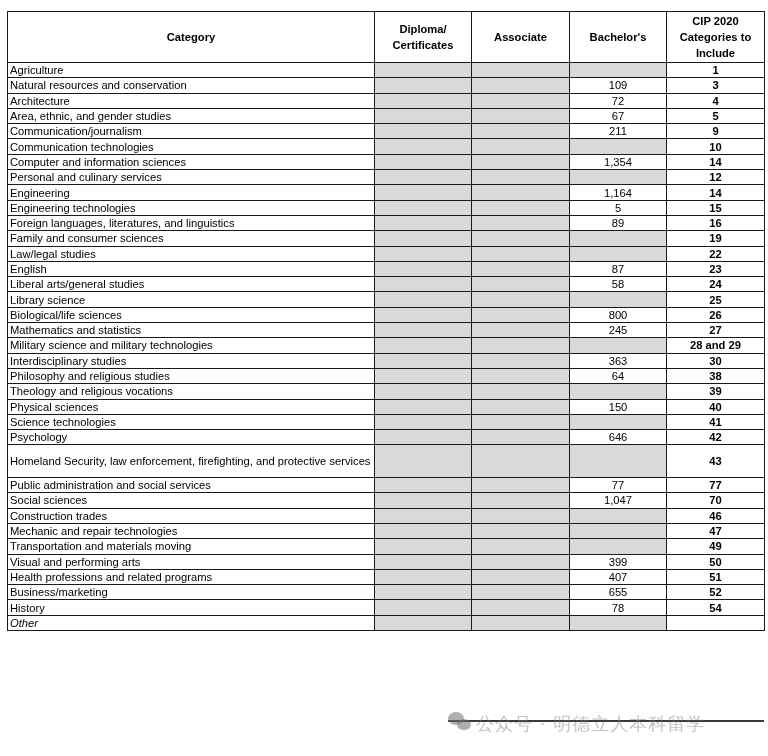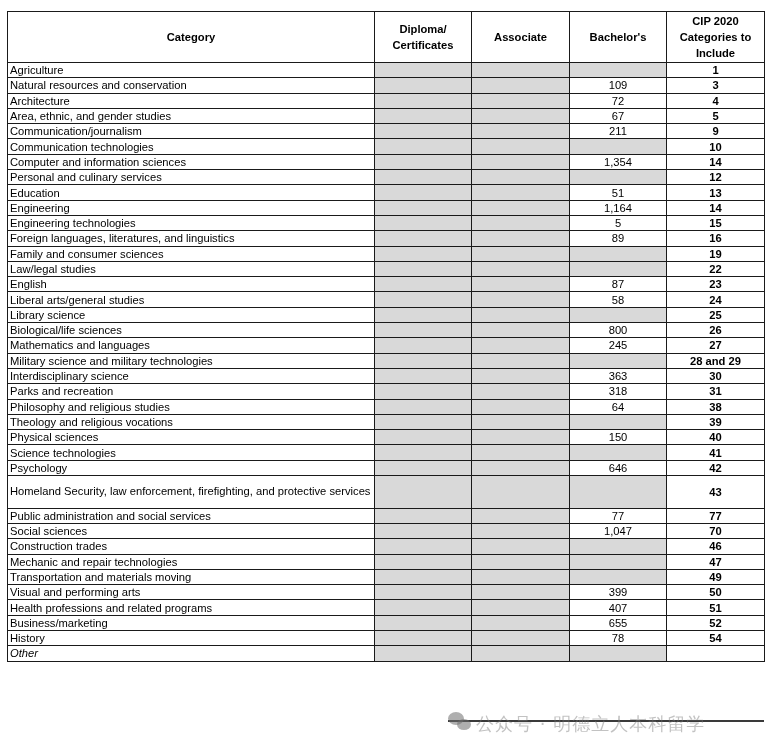--- a/index.html
+++ b/index.html
@@ -107,27 +107,20 @@
         <td class="cip">14</td>
       </tr>
       <tr>
         <td class="cat">Personal and culinary services</td>
         <td class="num gray"></td>
         <td class="num gray"></td>
         <td class="num gray"></td>
         <td class="cip">12</td>
       </tr>
       <tr>
-        <td class="cat">Education</td>
-        <td class="num gray"></td>
-        <td class="num gray"></td>
-        <td class="num">51</td>
-        <td class="cip">13</td>
-      </tr>
-      <tr>
         <td class="cat">Engineering</td>
         <td class="num gray"></td>
         <td class="num gray"></td>
         <td class="num">1,164</td>
         <td class="cip">14</td>
       </tr>
       <tr>
         <td class="cat">Engineering technologies</td>
         <td class="num gray"></td>
         <td class="num gray"></td>
@@ -177,46 +170,39 @@
         <td class="cip">25</td>
       </tr>
       <tr>
         <td class="cat">Biological/life sciences</td>
         <td class="num gray"></td>
         <td class="num gray"></td>
         <td class="num">800</td>
         <td class="cip">26</td>
       </tr>
       <tr>
-        <td class="cat">Mathematics and languages</td>
+        <td class="cat">Mathematics and statistics</td>
         <td class="num gray"></td>
         <td class="num gray"></td>
         <td class="num">245</td>
         <td class="cip">27</td>
       </tr>
       <tr>
         <td class="cat">Military science and military technologies</td>
         <td class="num gray"></td>
         <td class="num gray"></td>
         <td class="num gray"></td>
         <td class="cip">28 and 29</td>
       </tr>
       <tr>
-        <td class="cat">Interdisciplinary science</td>
+        <td class="cat">Interdisciplinary studies</td>
         <td class="num gray"></td>
         <td class="num gray"></td>
         <td class="num">363</td>
         <td class="cip">30</td>
-      </tr>
-      <tr>
-        <td class="cat">Parks and recreation</td>
-        <td class="num gray"></td>
-        <td class="num gray"></td>
-        <td class="num">318</td>
-        <td class="cip">31</td>
       </tr>
       <tr>
         <td class="cat">Philosophy and religious studies</td>
         <td class="num gray"></td>
         <td class="num gray"></td>
         <td class="num">64</td>
         <td class="cip">38</td>
       </tr>
       <tr>
         <td class="cat">Theology and religious vocations</td>

